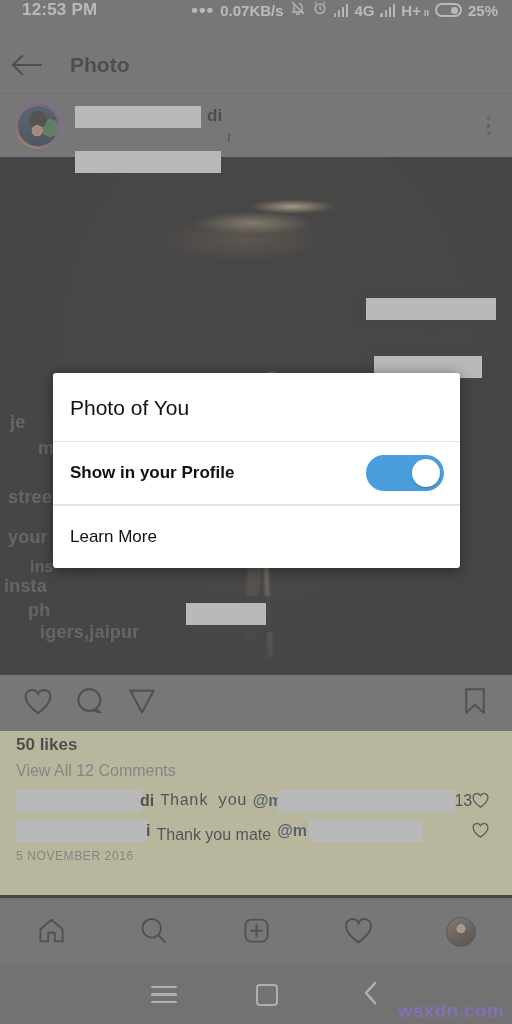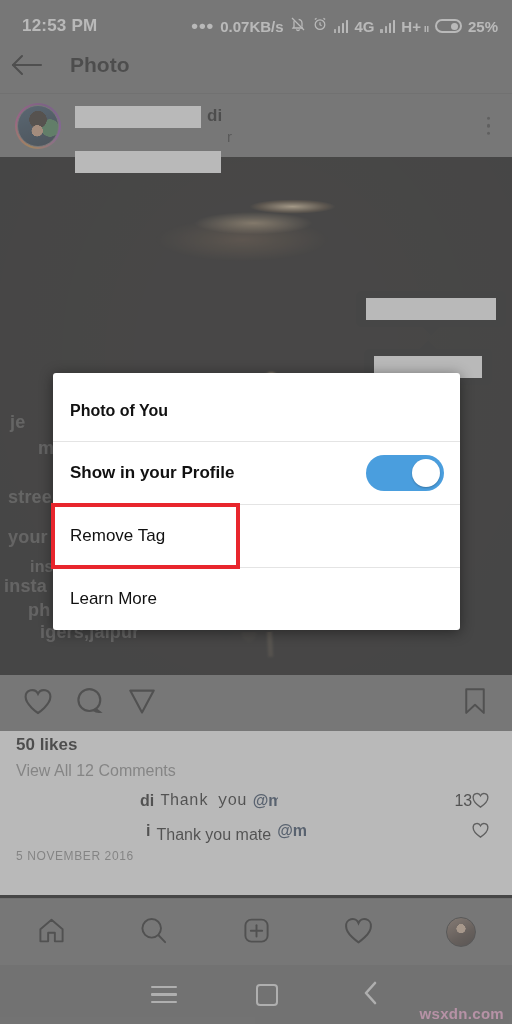--- a/index.html
+++ b/index.html
@@ -15,21 +15,21 @@
   #app { position:absolute; inset:0; width:512px; height:1024px; background:#000; }
 
   
   .scrim { position:absolute; left:0; top:0; width:512px; height:1024px;
            background:rgba(128,128,128,0.55); z-index:40; pointer-events:none; }
 
   
   .statusbar {
     position:absolute; left:0; top:0; width:512px; height:36px;
     background:#6e6e6e; color:#fff;
-    display:flex; align-items:flex-end; z-index:10;
+    display:flex; align-items:flex-start; z-index:10;
   }
   .sb-time { font-size:17px; font-weight:bold; margin-left:22px; letter-spacing:.2px; }
   .sb-right { margin-left:auto; margin-right:14px; display:flex; align-items:center; gap:6px; }
   .sb-dots { font-size:19px; font-weight:bold; letter-spacing:1px; line-height:8px; }
   .sb-kb { font-size:15px; font-weight:bold; }
   .sb-txt { font-size:15px; font-weight:bold; }
   .sb-sub { font-size:9px; font-weight:bold; position:relative; top:3px; margin-left:-3px;}
   .sb-ico { display:inline-block; }
 
   .bars { display:inline-flex; align-items:flex-end; gap:1.5px; height:13px; }
@@ -135,21 +135,21 @@
   .actions {
     position:absolute; left:0; top:675px; width:512px; height:56px;
     background:#6e6e6e; display:flex; align-items:center; z-index:10;
   }
   .act { margin-left:20px; }
   .act:first-child { margin-left:22px; }
   .bookmark { margin-left:auto; margin-right:24px; }
 
   
   .meta { position:absolute; left:0; top:731px; width:512px; height:164px;
-          background:#ffffff; z-index:10; }
+          background:#fef9c3; z-index:10; }
   .likes { position:absolute; left:16px; top:4px; font-size:17px; font-weight:bold; color:#111; }
   .viewall { position:absolute; left:16px; top:31px; font-size:16px; color:#8d8d8d; }
 
   .cmt { position:absolute; left:16px; font-size:16px; color:#1b1b1b;
          white-space:nowrap; display:flex; align-items:center; height:24px; }
   .cmt1 { top:58px; }
   .cmt2 { top:88px; }
   .cmt b { font-weight:bold; }
   .cmt .at { color:#2a3f5c; font-weight:bold; }
   .cmt-heart { position:absolute; right:22px; }
@@ -175,31 +175,31 @@
   .sysnav {
     position:absolute; left:0; top:965px; width:512px; height:59px;
     background:#636363; display:flex; align-items:center; z-index:10;
   }
   .sn { position:absolute; top:50%; transform:translateY(-50%); }
   .sn1 { left:151px; } .sn2 { left:256px; } .sn3 { left:362px; }
   .sn-menu i { display:block; width:26px; height:2.6px; background:#e8e8e8;
                margin-bottom:5px; border-radius:1px; }
   .sn-menu i:last-child{ margin-bottom:0; }
   .sn-sq { width:22px; height:22px; border:2.6px solid #e8e8e8; border-radius:4px; }
-  .watermark { position:absolute; right:8px; bottom:2px; color:#f9a8d4;
-               font-size:15px; font-weight:bold; letter-spacing:.3px; z-index:12; }
+  .watermark { position:absolute; right:8px; bottom:2px; color:#8b5cf6;
+               font-size:19px; font-weight:bold; letter-spacing:.3px; z-index:12; }
 
   
   .dialog {
     position:absolute; left:53px; top:373px; width:407px;
     background:#fff; border-radius:3px; z-index:50;
     box-shadow:0 2px 14px rgba(0,0,0,.45);
   }
-  .dlg-title { font-size:16px; font-weight:bold; color:#111;
-               padding:23px 0 21px 17px;margin-top:6px; }
+  .dlg-title { font-size:21px; font-weight:normal; color:#111;
+               padding:23px 0 21px 17px; }
   .dlg-sep { height:1px; background:#e4e4e4; }
   .dlg-row { position:relative; display:flex; align-items:center;
              height:62px; padding-left:17px; }
   .dlg-row .lbl { font-size:17px; color:#111; }
   .dlg-row.bold .lbl { font-weight:bold; }
   .toggle {
     position:absolute; right:16px; top:50%; transform:translateY(-50%);
     width:78px; height:36px; border-radius:18px; background:#4a9ede;
   }
   .toggle .knob { position:absolute; right:4px; top:4px; width:28px; height:28px;
@@ -430,25 +430,20 @@
     <div class="dlg-sep"></div>
 
     <div class="dlg-row bold">
       <span class="lbl">Show in your Profile</span>
       <span class="toggle">
         <span class="knob"></span>
       </span>
     </div>
     <div class="dlg-sep"></div>
 
-    <div class="hl-wrap">
-      <div class="dlg-row highlight">
-        <span class="lbl">Remove Tag</span>
-      </div>
-    </div>
     <div class="dlg-sep"></div>
 
     <div class="dlg-row">
       <span class="lbl">Learn More</span>
     </div>
   </div>
 
 </div>
 
 </body></html>

